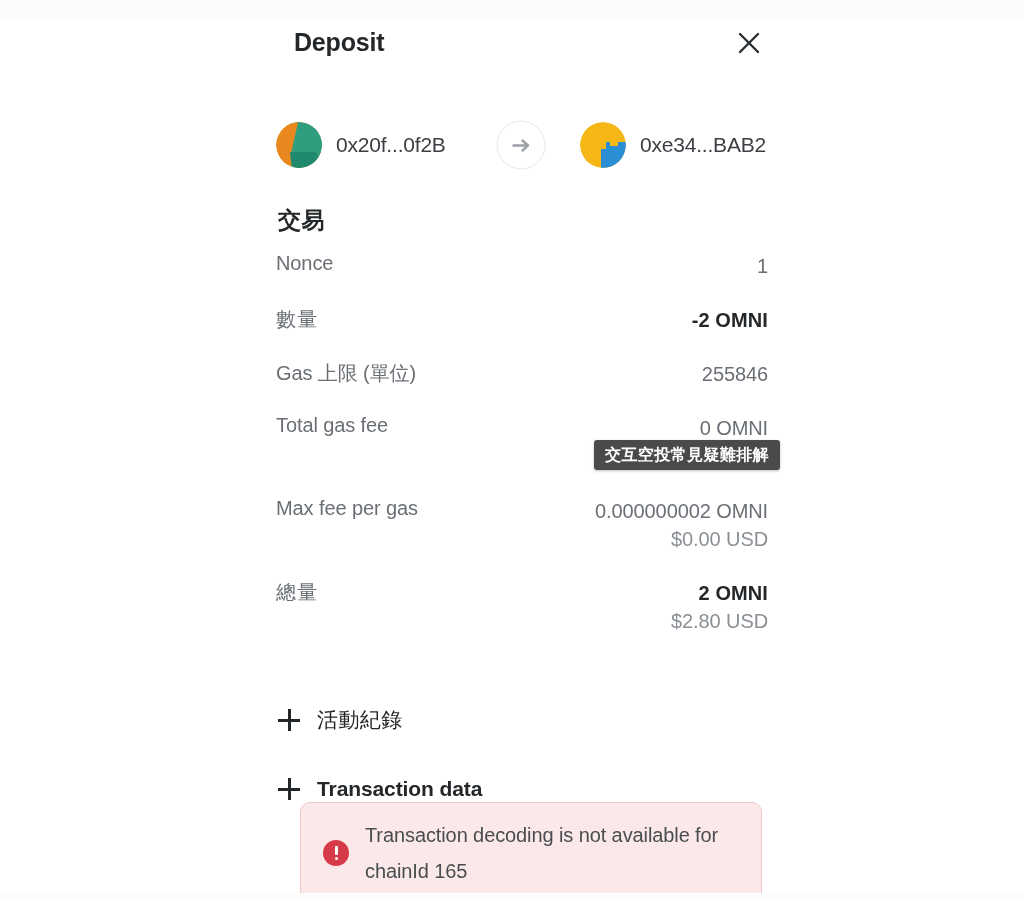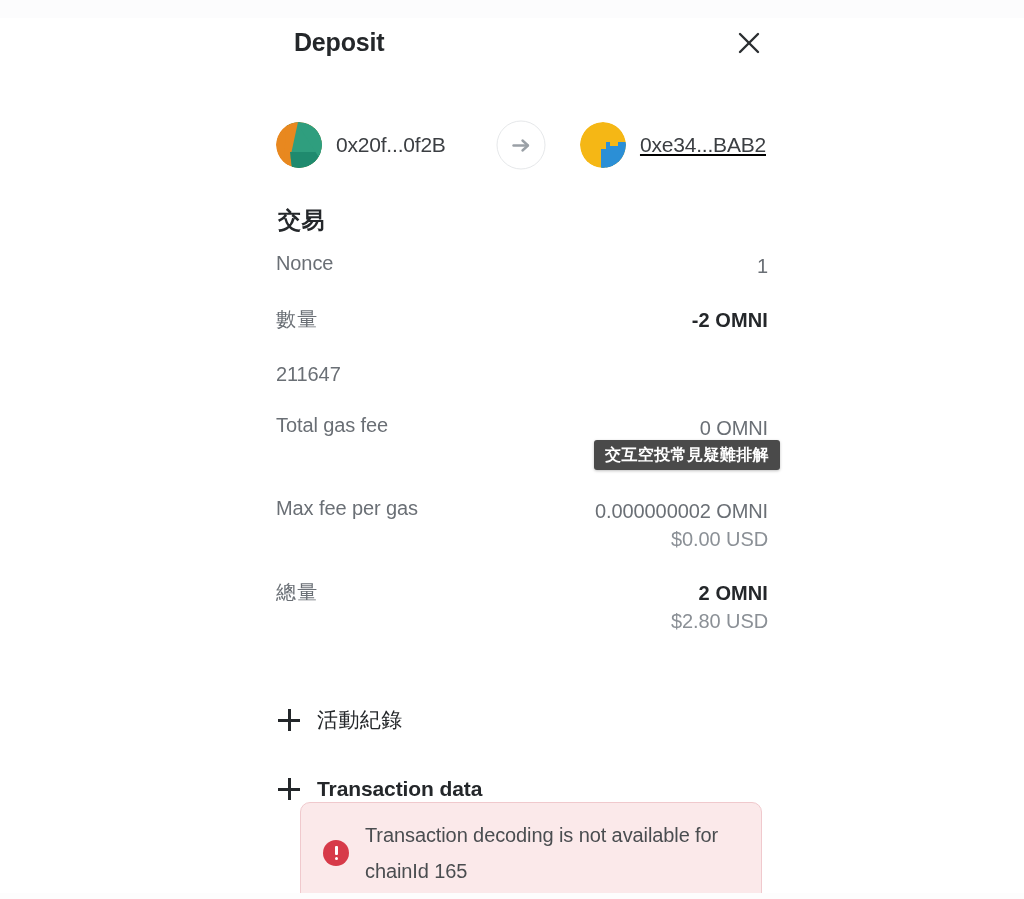--- a/index.html
+++ b/index.html
@@ -71,21 +71,21 @@
     width: 490px;
     height: 56px;
     display: flex;
     align-items: center;
   }
   .party {
     display: flex;
     align-items: center;
     gap: 14px;
   }
-  .party.to { margin-left: auto; text-decoration: underline; }
+  .party.to { margin-left: auto; }
 
   .avatar {
     width: 46px;
     height: 46px;
     border-radius: 50%;
     overflow: hidden;
     position: relative;
     flex: 0 0 auto;
   }
   .avatar svg { display: block; }
@@ -380,22 +380,23 @@
     </div>
 
     <div class="row row-amount">
       <div class="label cjk">數量</div>
       <div class="vals">
         <div class="val strong">-2 OMNI</div>
       </div>
     </div>
 
     <div class="row row-gaslimit">
-      <div class="vals">
-        <div class="val">211647</div>
+      <div class="label">Gas 上限 (單位)</div>
+      <div class="vals">
+        <div class="val">255846</div>
       </div>
     </div>
 
     <div class="row row-totalgas">
       <div class="label">Total gas fee</div>
       <div class="vals">
         <div class="val">0 OMNI</div>
         <div class="val sub">$0.00 USD</div>
       </div>
     </div>

